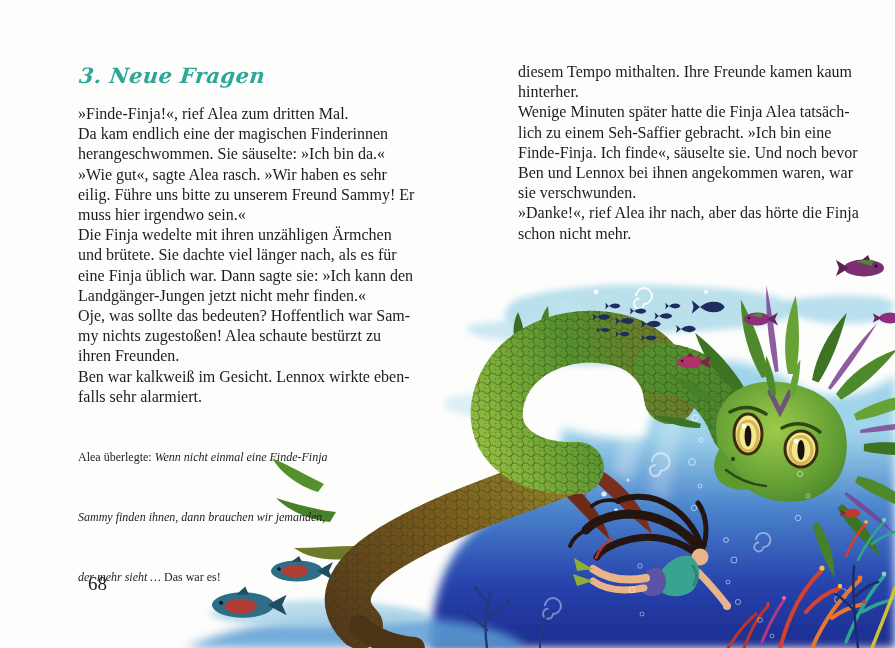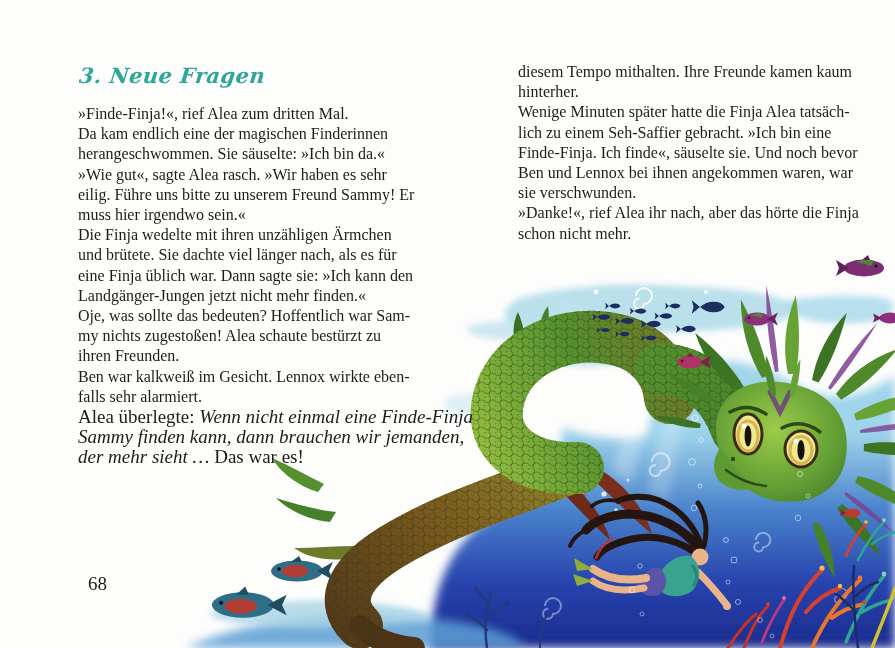--- a/index.html
+++ b/index.html
@@ -13,21 +13,21 @@
   .chapter-heading{
     margin:0 0 16px 0;
     font-family:"DejaVu Serif", serif;
     font-style:italic;font-weight:600;
     font-size:21px;letter-spacing:0.4px;
     color:#2ea69a;
     transform:skewX(-6deg);
     transform-origin:left bottom;
   }
   .lines{font-size:16px;line-height:20.2px;white-space:pre-line;}
-  .mixed{font-size:19px;line-height:20.2px;white-space:normal;}
+  .mixed{font-size:12px;line-height:20.2px;white-space:normal;margin-top:40px;}
   .ital{font-style:italic;}
   .text-right{position:absolute;left:518px;top:62px;width:400px;z-index:2;}
   .pagenum{position:absolute;left:88px;top:573px;z-index:2;font-size:19px;}
 </style>
 </head>
 <body>
 
 <div class="spread">
 
 <svg class="illu" width="895" height="648" viewBox="0 0 895 648" aria-hidden="true">
@@ -359,21 +359,21 @@
 Die Finja wedelte mit ihren unzähligen Ärmchen
 und brütete. Sie dachte viel länger nach, als es für
 eine Finja üblich war. Dann sagte sie: »Ich kann den
 Landgänger-Jungen jetzt nicht mehr finden.«
 Oje, was sollte das bedeuten? Hoffentlich war Sam-
 my nichts zugestoßen! Alea schaute bestürzt zu
 ihren Freunden.
 Ben war kalkweiß im Gesicht. Lennox wirkte eben-
 falls sehr alarmiert.</div>
     <div class="mixed"><span>Alea überlegte: </span><span class="ital">Wenn nicht einmal eine Finde-Finja</span></div>
-    <div class="mixed ital">Sammy finden kann, dann brauchen wir jemanden,</div>
+    <div class="mixed ital">Sammy finden ihnen, dann brauchen wir jemanden,</div>
     <div class="mixed"><span class="ital">der mehr sieht … </span><span>Das war es!</span></div>
   </div>
 
   <div class="text-right">
     <div class="lines">diesem Tempo mithalten. Ihre Freunde kamen kaum
 hinterher.
 Wenige Minuten später hatte die Finja Alea tatsäch-
 lich zu einem Seh-Saffier gebracht. »Ich bin eine
 Finde-Finja. Ich finde«, säuselte sie. Und noch bevor
 Ben und Lennox bei ihnen angekommen waren, war

